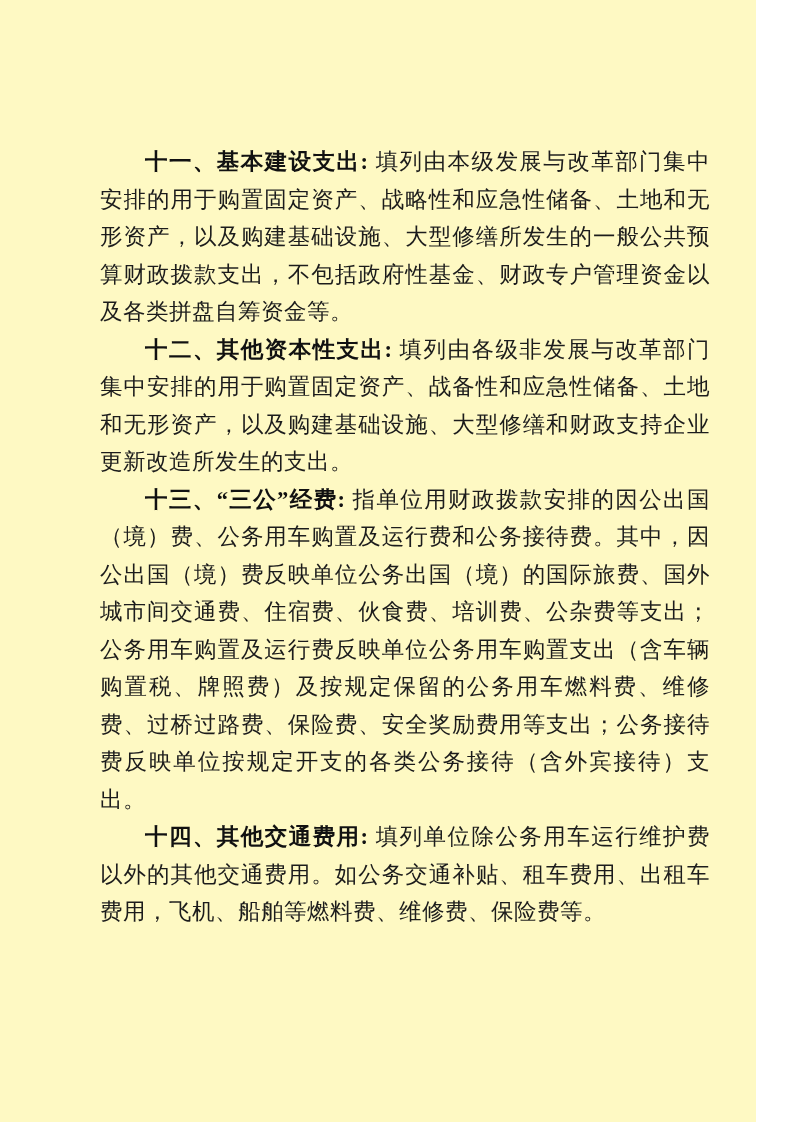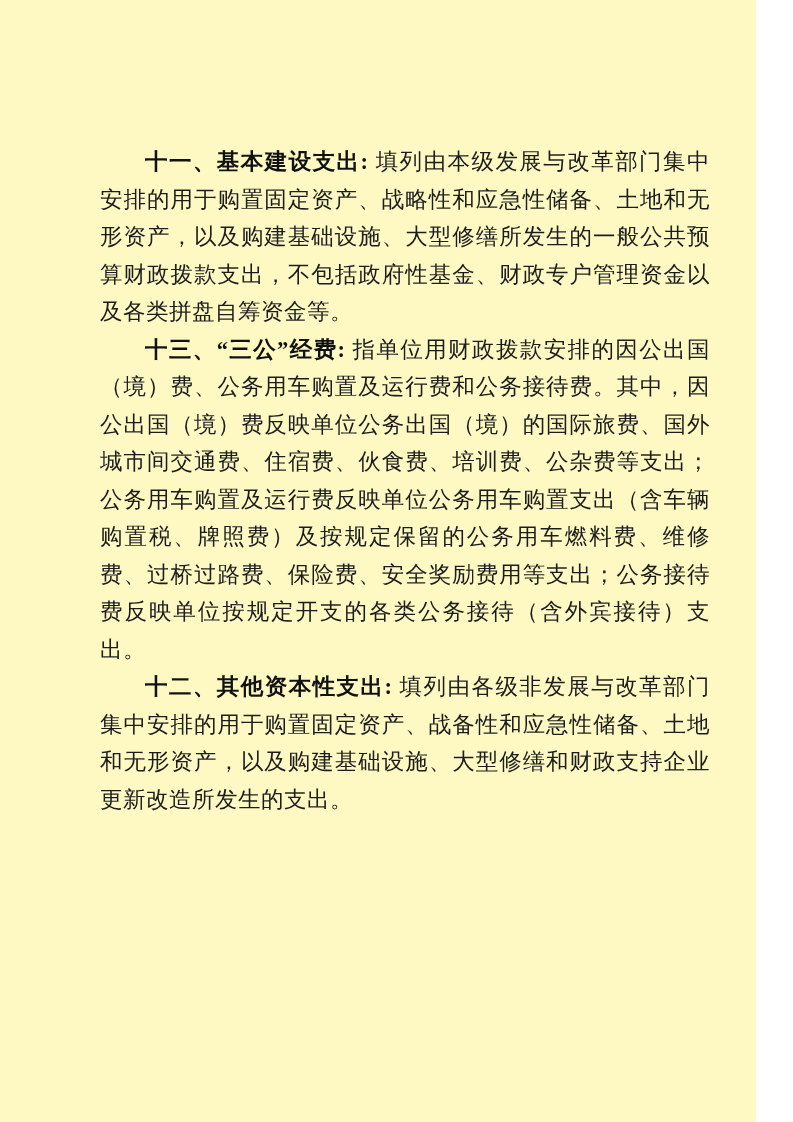--- a/index.html
+++ b/index.html
@@ -38,20 +38,21 @@
     }
   </style>
 </head>
 <body>
 
 <div class="page">
   <div class="text-block">
 
     <p class="para"><span class="head">十一、基本建设支出: </span><span>填列由本级发展与改革部门集中安排的用于购置固定资产、战略性和应急性储备、土地和无形资产，以及购建基础设施、大型修缮所发生的一般公共预算财政拨款支出，不包括政府性基金、财政专户管理资金以及各类拼盘自筹资金等。</span></p>
 
+    <p class="para"><span class="head">十二、其他资本性支出: </span><span>填列由各级非发展与改革部门集中安排的用于购置固定资产、战备性和应急性储备、土地和无形资产，以及购建基础设施、大型修缮和财政支持企业更新改造所发生的支出。</span></p>
+
     <p class="para"><span class="head">十三、“三公”经费: </span><span>指单位用财政拨款安排的因公出国（境）费、公务用车购置及运行费和公务接待费。其中，因公出国（境）费反映单位公务出国（境）的国际旅费、国外城市间交通费、住宿费、伙食费、培训费、公杂费等支出；公务用车购置及运行费反映单位公务用车购置支出（含车辆购置税、牌照费）及按规定保留的公务用车燃料费、维修费、过桥过路费、保险费、安全奖励费用等支出；公务接待费反映单位按规定开支的各类公务接待（含外宾接待）支出。</span></p>
 
-    <p class="para"><span class="head">十二、其他资本性支出: </span><span>填列由各级非发展与改革部门集中安排的用于购置固定资产、战备性和应急性储备、土地和无形资产，以及购建基础设施、大型修缮和财政支持企业更新改造所发生的支出。</span></p>
-
+    <p class="para"><span class="head">十四、其他交通费用: </span><span>填列单位除公务用车运行维护费以外的其他交通费用。如公务交通补贴、租车费用、出租车费用，飞机、船舶等燃料费、维修费、保险费等。</span></p>
 
 
   </div>
 </div>
 
 </body></html>

